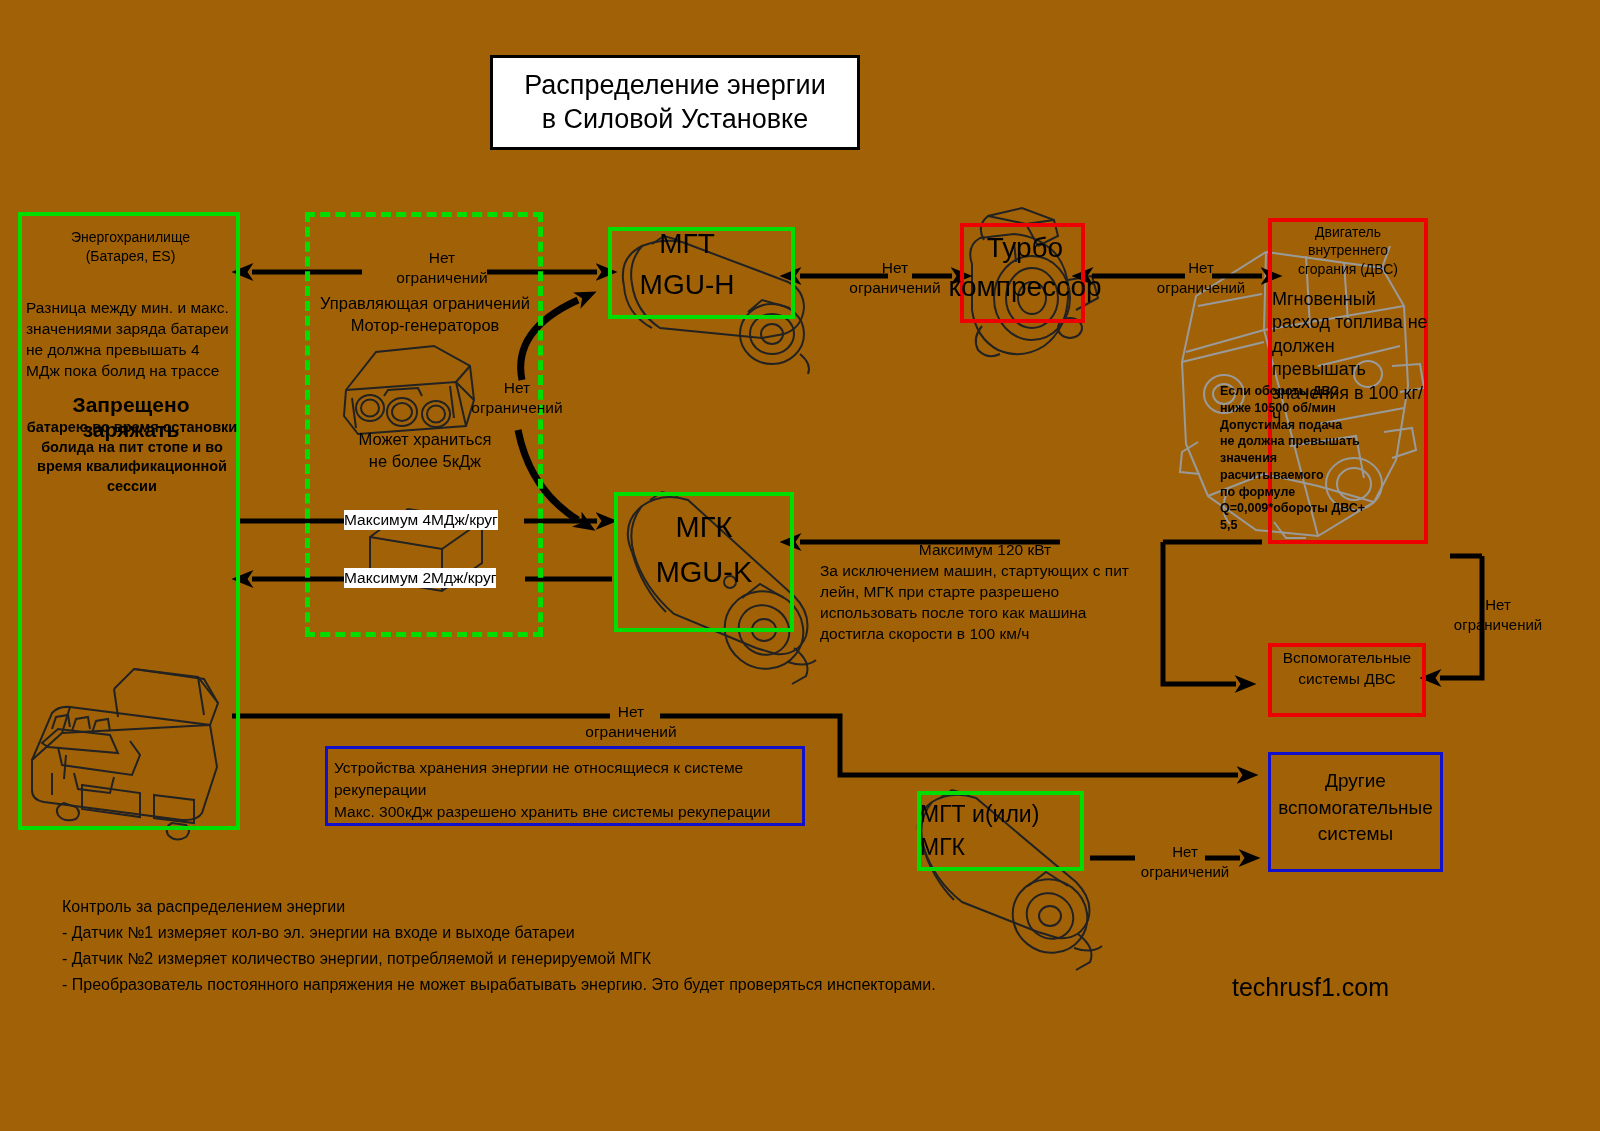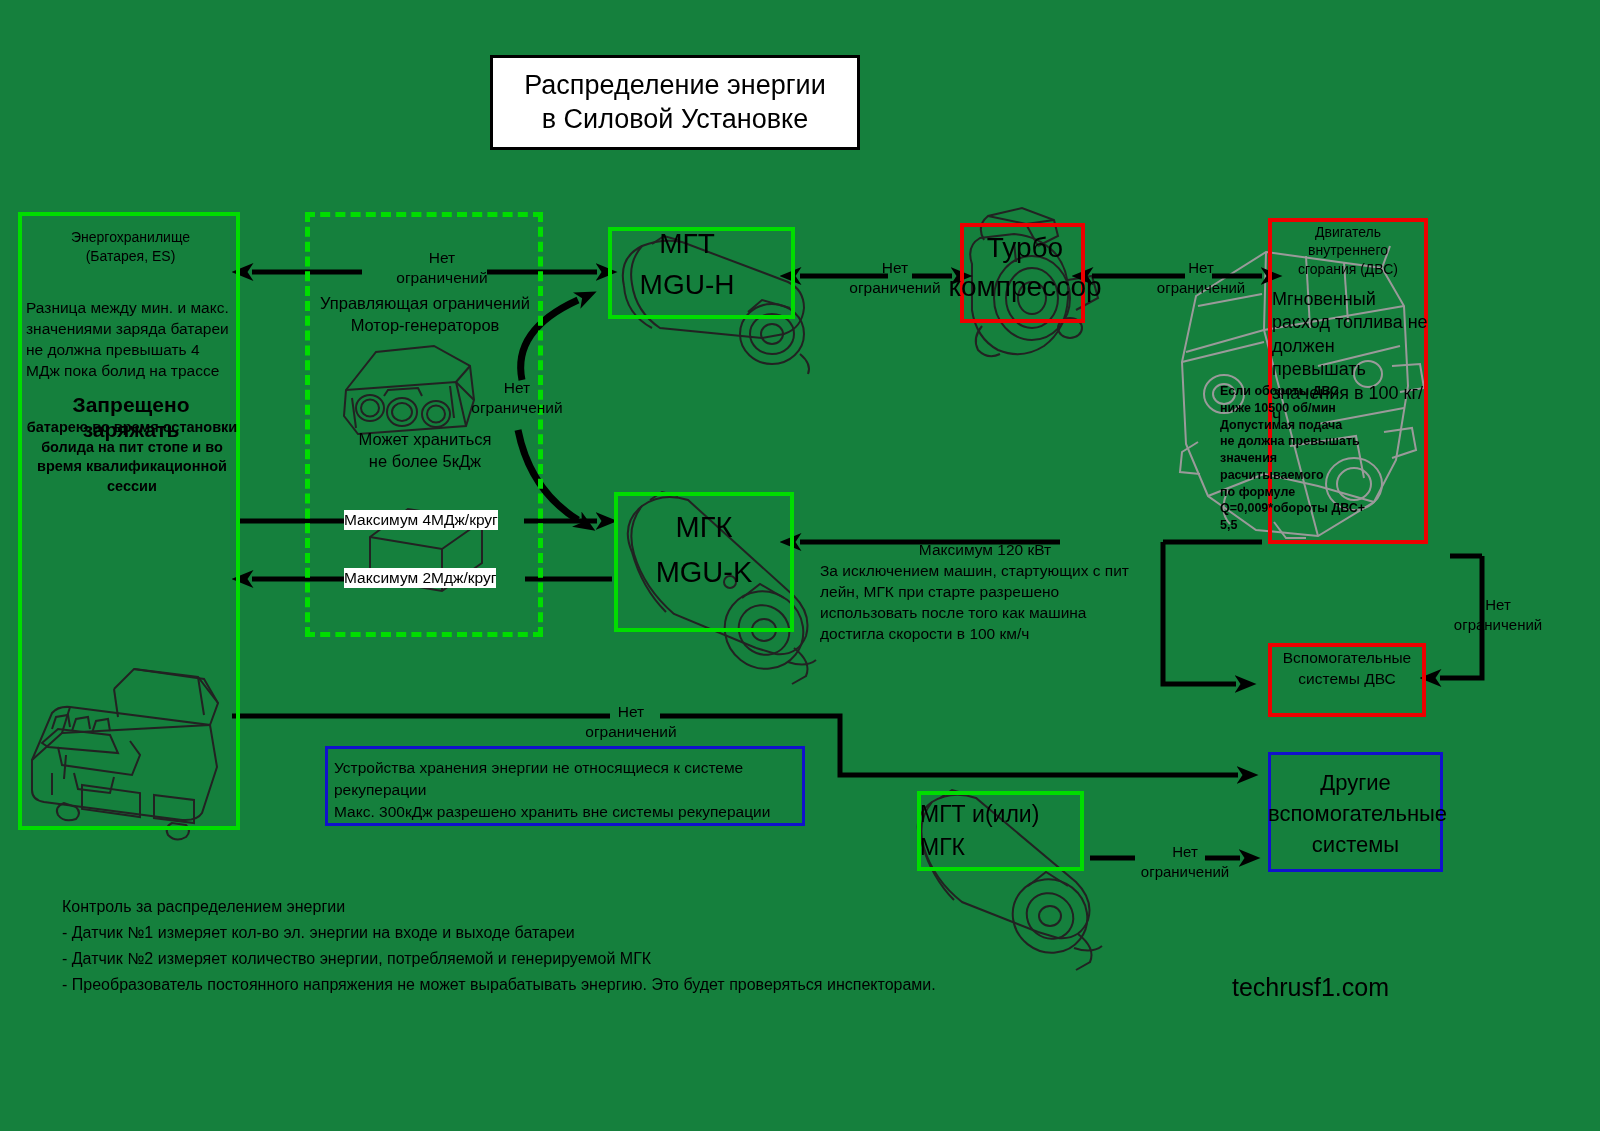--- a/index.html
+++ b/index.html
@@ -8,21 +8,21 @@
     background: #ffffff;
   }
   body {
     font-family: "Liberation Sans", sans-serif;
     color: #000000;
   }
   #canvas {
     position: relative;
     width: 1600px;
     height: 1131px;
-    background: #15803d;
+    background: #a16207;
     overflow: hidden;
   }
   .abs { position: absolute; }
   svg.layer {
     position: absolute;
     left: 0; top: 0;
     width: 1600px; height: 1131px;
     pointer-events: none;
   }
 
@@ -121,21 +121,21 @@
   #aux-ice-box { left: 1268px; top: 643px; width: 158px; height: 74px; }
   #aux-ice-label {
     left: 1268px; top: 648px; width: 158px;
     text-align: center; font-size: 15.5px; line-height: 1.35;
   }
 
   
   #aux-other-box { left: 1268px; top: 752px; width: 175px; height: 120px; }
   #aux-other-label {
     left: 1268px; top: 768px; width: 175px;
-    text-align: center; font-size: 22px; line-height: 1.4;
+    text-align: center; font-size: 19px; line-height: 1.4;
   }
 
   
   #store-blue-box { left: 325px; top: 746px; width: 480px; height: 80px; }
   #store-blue-text {
     left: 334px; top: 757px; width: 466px;
     font-size: 15.5px; line-height: 1.42;
   }
 
   

